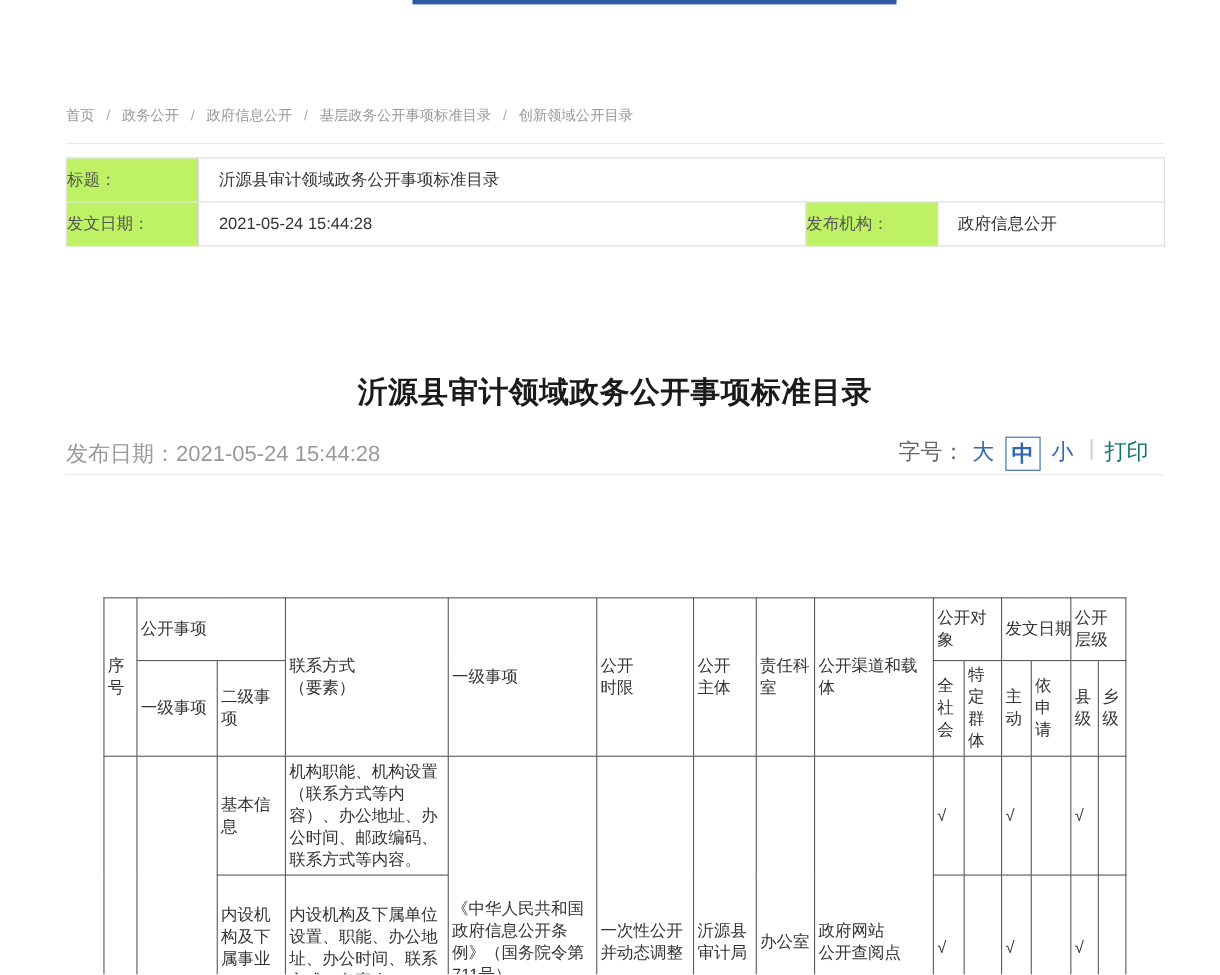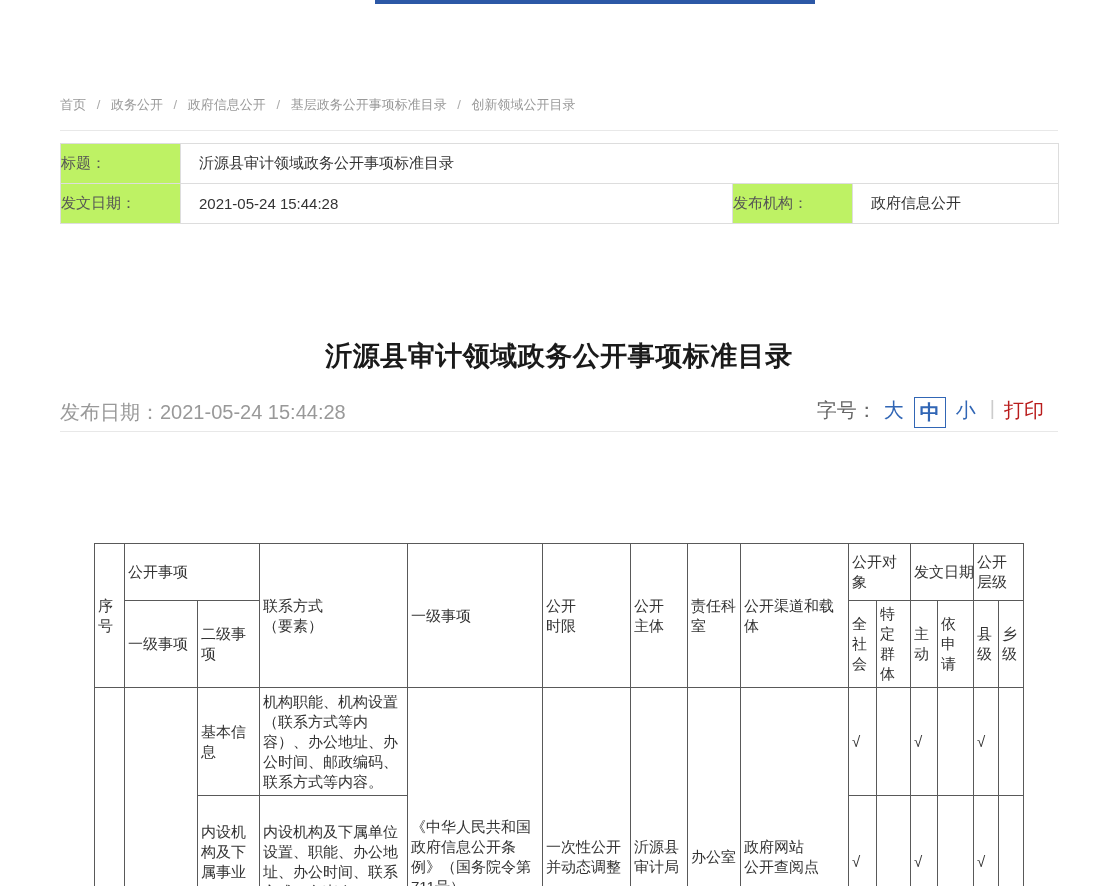--- a/index.html
+++ b/index.html
@@ -35,21 +35,21 @@
     position:absolute; left:60px; top:393px; width:998px; height:39px;
     border-bottom:1px solid #e8e8e8; display:flex; align-items:center;
     justify-content:space-between; font-size:20px;
   }
   .pub-left { color:#999; }
   .pub-right { display:flex; align-items:flex-start; color:#666; padding-right:14px; }
   .fs-label { color:#666; margin-right:2px; }
   .fs-btn { color:#3166b5; margin:0 5px; cursor:pointer; }
   .fs-btn.active { border:1px solid #3166b5; padding:1px 5px; font-weight:bold; }
   .divider { color:#ccc; margin:0 9px; }
-  .print-btn { color:#b91c1c; cursor:pointer; }
+  .print-btn { color:#0f766e; cursor:pointer; }
 
   .catalog-table {
     position:absolute; left:94px; top:543px; width:929px;
     border-collapse:collapse; table-layout:fixed; font-size:15px; color:#333;
   }
   .catalog-table td {
     border:1px solid #595959; padding:2px 3px; vertical-align:middle;
     text-align:left; line-height:20px; white-space:pre-line; word-break:break-all;
   }
   tr.h1 { height:57px; }

